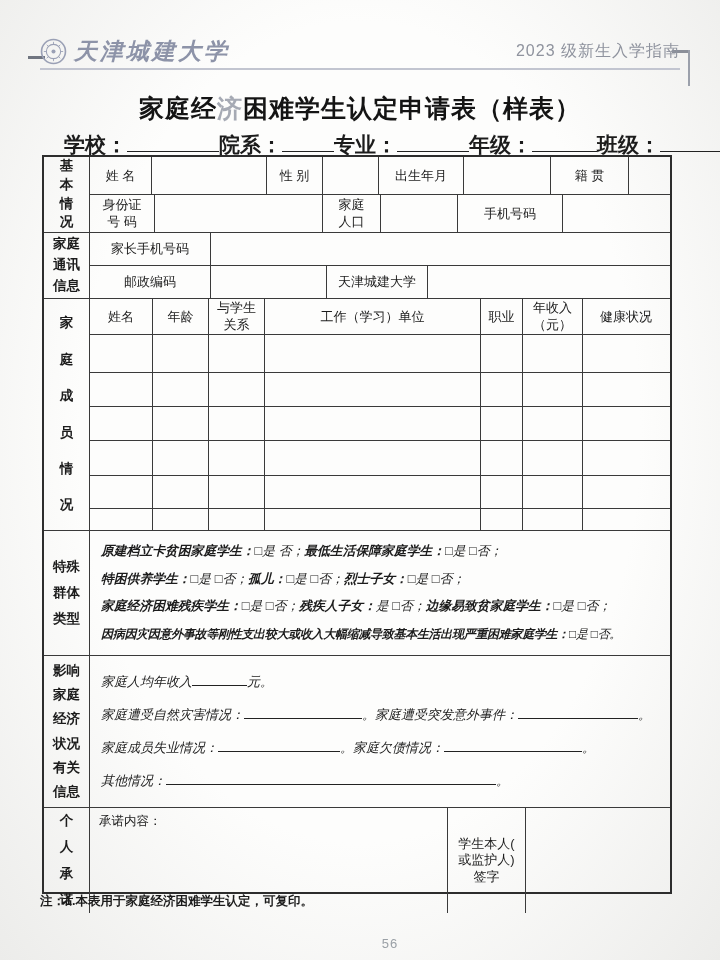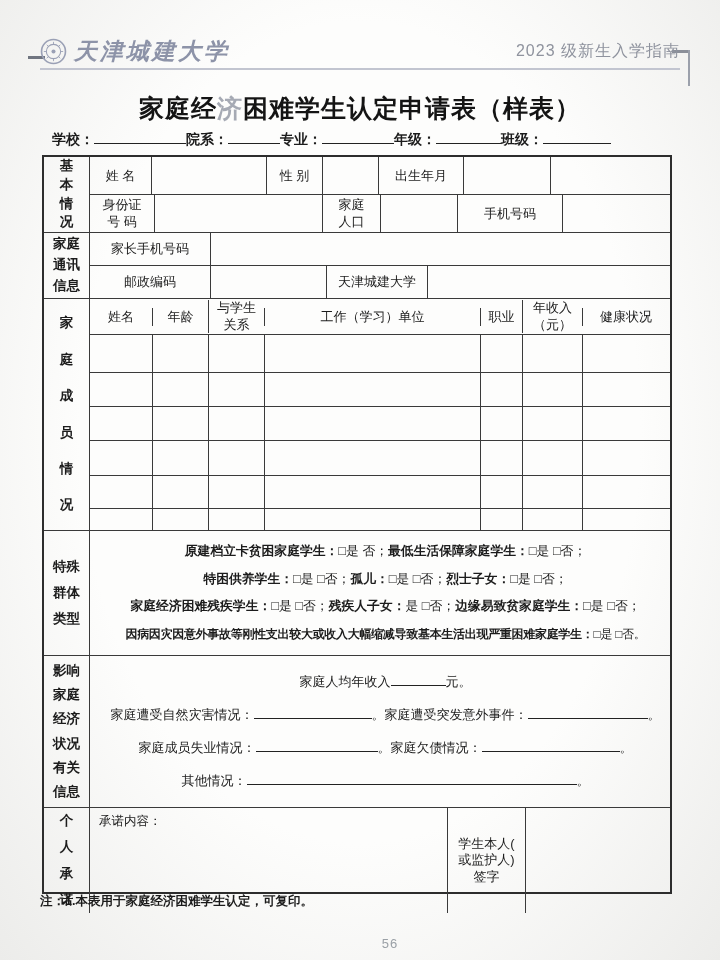--- a/index.html
+++ b/index.html
@@ -19,54 +19,54 @@
   .guide{margin-left:auto;color:#8f939e;font-size:16px;letter-spacing:1px;}
   .dashL{position:absolute;left:28px;top:56px;width:17px;height:3px;background:#707580;}
   .dashR{position:absolute;left:672px;top:50px;width:18px;height:3px;background:#8b8f99;}
   .dashRv{position:absolute;left:688px;top:50px;width:2px;height:36px;background:#9throw;}
   .dashRv{background:#9ba0ab;}
 
   
   .title{position:absolute;left:0;top:92px;width:720px;text-align:center;
          font-size:25px;font-weight:bold;letter-spacing:1px;color:#141414;}
   .title .faded{color:#a6aab4;}
-  .schoolline{position:absolute;left:52px;top:131px;width:614px;font-size:14px;white-space:nowrap;}
+  .schoolline{position:absolute;left:64px;top:131px;width:614px;font-size:21px;white-space:nowrap;}
   .schoolline .bseg{font-weight:bold;}
 
   
   .formwrap{position:absolute;left:42px;top:155px;width:626px;height:735px;
             border:2px solid #2d2d2d;box-sizing:content-box;background:transparent;
             display:flex;flex-direction:column;font-size:13px;}
   .fsec{display:flex;border-top:1px solid #3a3a3a;}
   .fsec:first-child{border-top:none;}
   .seclabel{width:46px;flex:none;border-right:1px solid #3a3a3a;box-sizing:border-box;
             display:flex;align-items:center;justify-content:center;text-align:center;
             font-weight:bold;font-size:13.5px;white-space:pre-line;}
   .secbody{flex:1;display:flex;flex-direction:column;min-width:0;}
   .frow{display:flex;}
   .frow + .frow{border-top:1px solid #3a3a3a;}
   .fcell{box-sizing:border-box;flex:none;display:flex;align-items:center;justify-content:center;
          text-align:center;overflow:hidden;}
   .fcell + .fcell{border-left:1px solid #3a3a3a;}
   .pre{white-space:pre-line;line-height:1.25;}
   .h37{height:37px;} .h33{height:33px;} .h34{height:34px;} .h32{height:32px;}
-  .h35{height:35px;align-items:center;} .h21{height:21px;}
+  .h35{height:35px;} .h21{height:21px;}
   .w41{width:41px;} .w42{width:42px;} .w56{width:56px;} .w58{width:58px;}
   .w60{width:60px;} .w61{width:61px;text-align:right;} .w62{width:62px;} .w64{width:64px;}
   .w77{width:77px;} .w78{width:78px;} .w85{width:85px;} .w87{width:87px;}
   .w101{width:101px;} .w105{width:105px;} .w107{width:107px;} .w115{width:115px;}
   .w116{width:116px;} .w120{width:120px;} .w144{width:144px;}
   .w168{width:168px;} .w216{width:216px;} .w244{width:244px;} .w357{width:357px;}
   .w459{width:459px;}
   .lh-basic{line-height:1.38;} .lh-contact{line-height:1.55;} .lh-members{line-height:2.7;}
   .lh-special{line-height:1.95;} .lh-econ{line-height:1.78;} .lh-pledge{line-height:1.95;}
 
   .seclines{flex:1;display:flex;flex-direction:column;justify-content:space-evenly;
             padding:2px 0;min-width:0;}
-  .segline{text-align:center;padding-left:11px;white-space:nowrap;overflow:hidden;}
+  .segline{text-align:left;padding-left:11px;white-space:nowrap;overflow:hidden;font-style:italic;}
   .sp-special{height:120px;}
   .sp-special .segline{font-size:12.8px;}
   .sp-special .segline:nth-child(4){font-size:12px;letter-spacing:-0.3px;}
   .sp-econ{height:147px;}
   .bseg{font-weight:bold;}
   .ublank{display:inline-block;height:12px;border-bottom:1.4px solid #222;}
 
   .pledge-content{align-items:flex-start;justify-content:flex-start;
                   padding:5px 9px;font-size:12.5px;text-align:left;}
   .pledge-row{height:105px;}
@@ -121,20 +121,21 @@
 情
 况</div>
       <div class="secbody">
         <div class="frow h37">
           <div class="fcell w61">姓  名</div>
           <div class="fcell w115"></div>
           <div class="fcell w56">性  别</div>
           <div class="fcell w56"></div>
           <div class="fcell w85">出生年月</div>
           <div class="fcell w87"></div>
+          <div class="fcell w78">籍  贯</div>
           <div class="fcell w41"></div>
         </div>
         <div class="frow h37">
           <div class="fcell w64 pre">身份证
 号  码</div>
           <div class="fcell w168"></div>
           <div class="fcell w58 pre">家庭
 人口</div>
           <div class="fcell w77"></div>
           <div class="fcell w105">手机号码</div>

